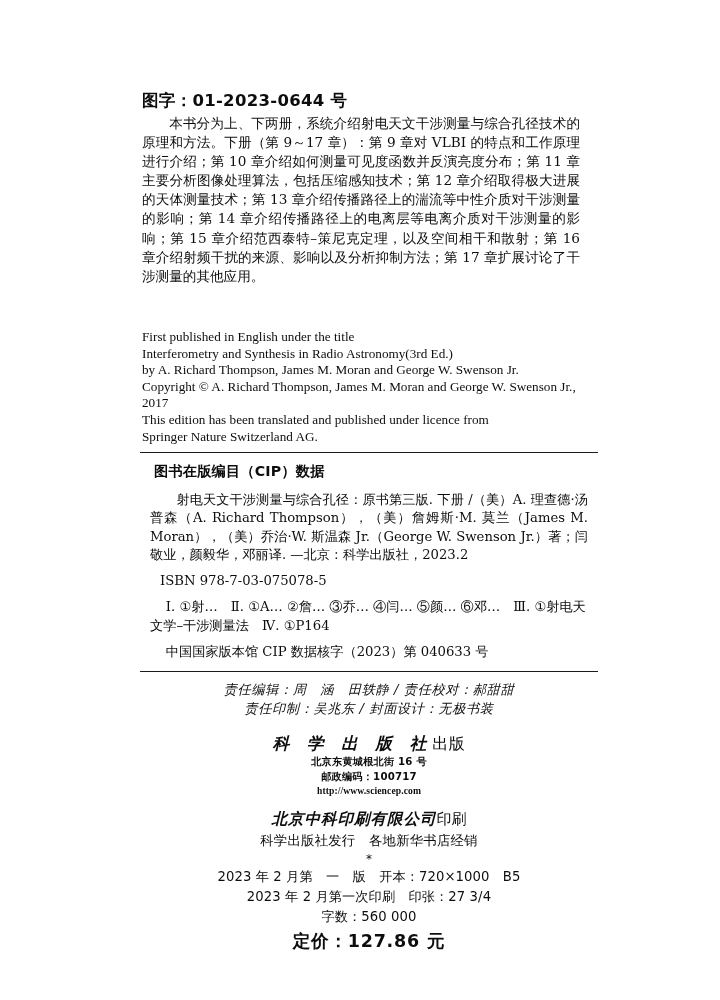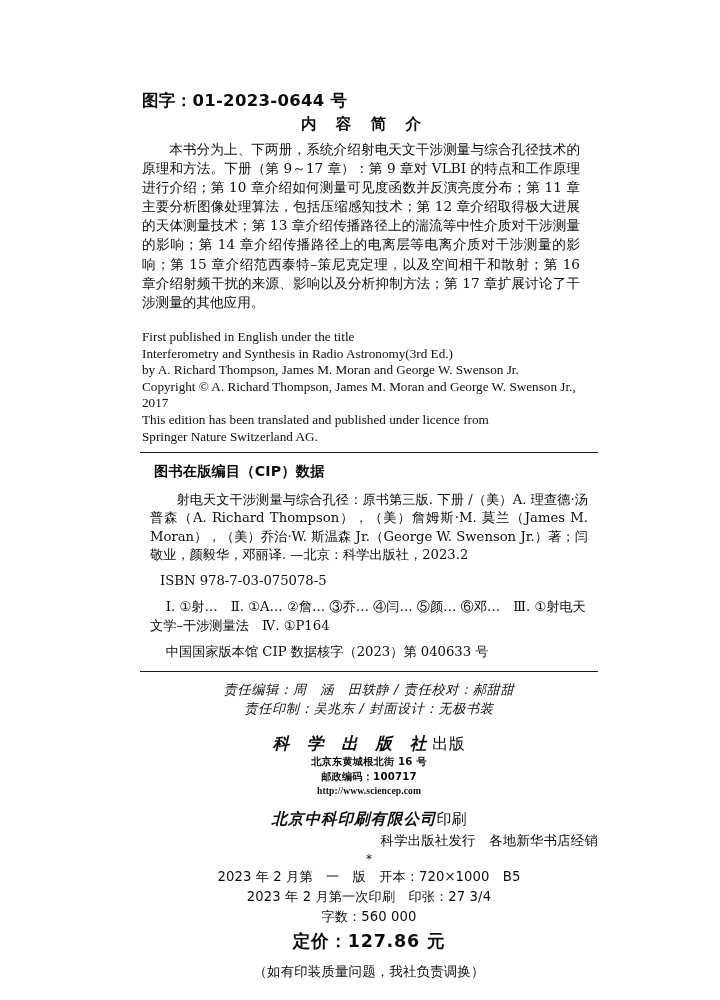--- a/index.html
+++ b/index.html
@@ -193,21 +193,20 @@
   .printer-line .psuffix {
     font-family: "DejaVu Sans", "Liberation Sans", sans-serif;
     font-size: 15px;
   }
 
   .distrib-line {
     font-family: "DejaVu Sans", "Liberation Sans", sans-serif;
     font-size: 13.4px;
     line-height: 21px;
     letter-spacing: 0.2px;
-    text-align: right;
   }
   .star-sep {
     font-family: "DejaVu Sans", "Liberation Sans", sans-serif;
     font-size: 12px;
     line-height: 16px;
   }
 
   .spec-line {
     font-family: "DejaVu Sans", "Liberation Sans", sans-serif;
     font-size: 13.2px;
@@ -232,21 +231,20 @@
   }
 </style>
 </head>
 <body>
 
 <div class="page">
 
   <div class="reg-line">图字：01-2023-0644 号</div>
 
   <div class="abstract-block">
-    <div class="abstract-title">内 容 简 介</div>
     <p class="abstract-para">本书分为上、下两册，系统介绍射电天文干涉测量与综合孔径技术的原理和方法。下册（第 9～17 章）：第 9 章对 VLBI 的特点和工作原理进行介绍；第 10 章介绍如何测量可见度函数并反演亮度分布；第 11 章主要分析图像处理算法，包括压缩感知技术；第 12 章介绍取得极大进展的天体测量技术；第 13 章介绍传播路径上的湍流等中性介质对干涉测量的影响；第 14 章介绍传播路径上的电离层等电离介质对干涉测量的影响；第 15 章介绍范西泰特–策尼克定理，以及空间相干和散射；第 16 章介绍射频干扰的来源、影响以及分析抑制方法；第 17 章扩展讨论了干涉测量的其他应用。</p>
   </div>
 
   <div class="origin-block">
     <div class="ln">First published in English under the title</div>
     <div class="ln">Interferometry and Synthesis in Radio Astronomy(3rd Ed.)</div>
     <div class="ln">by A. Richard Thompson, James M. Moran and George W. Swenson Jr.</div>
     <div class="ln wrap">Copyright © A. Richard Thompson, James M. Moran and George W. Swenson Jr., 2017</div>
     <div class="ln">This edition has been translated and published under licence from</div>
     <div class="ln">Springer Nature Switzerland AG.</div>
@@ -282,16 +280,15 @@
     <div class="distrib-line">科学出版社发行　各地新华书店经销</div>
 
     <div class="star-sep">*</div>
 
     <div class="spec-line">2023 年 2 月第　一　版　开本：720×1000　B5</div>
     <div class="spec-line">2023 年 2 月第一次印刷　印张：27 3/4</div>
     <div class="spec-line">字数：560 000</div>
 
     <div class="price-line">定价：127.86 元</div>
 
-    <div class="notice-line">（如有印装质量问题，我社负责调换）</div>
   </div>
 
 </div>
 
 </body></html>

